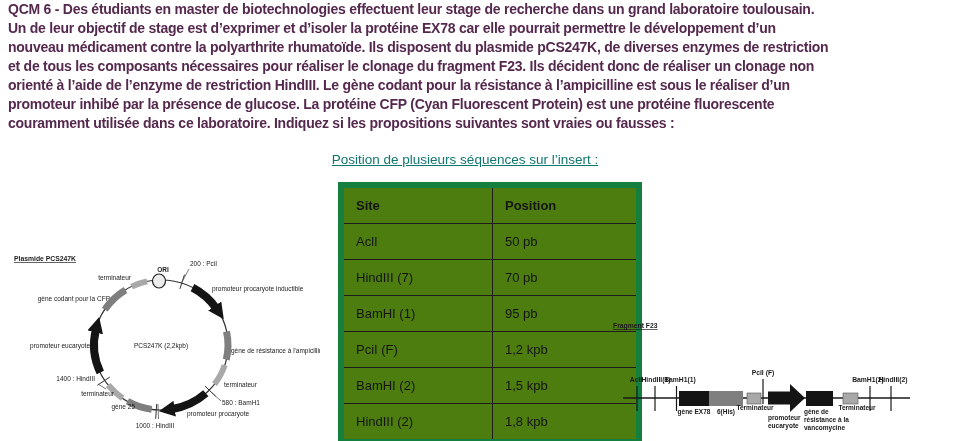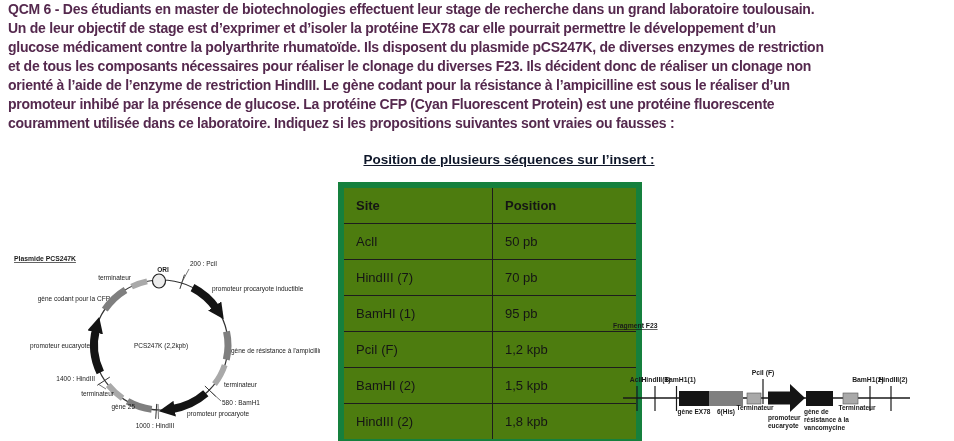--- a/index.html
+++ b/index.html
@@ -9,21 +9,21 @@
   }
   
   .intro{
     position:absolute;left:8px;top:0;width:944px;
     font-size:14px;font-weight:700;line-height:19px;letter-spacing:-0.25px;
     white-space:nowrap;
   }
   
   .tbl-title{
     position:absolute;left:318px;top:152px;width:294px;text-align:center;
-    font-size:13.5px;font-weight:700;color:#0f172a;text-decoration:underline;margin-left:44px;
+    font-size:13.5px;font-weight:400;color:#0f766e;text-decoration:underline;
   }
   
   table.insert{
     position:absolute;left:318px;top:182px;border-collapse:collapse;
     border:6px solid #15803d;background:#4d7c0f;table-layout:fixed;margin-left:20px;
   }
   table.insert th, table.insert td{
     border:1.5px solid #1d1d1d;height:35px;padding:0 0 0 12px;
     font-size:13px;color:#151515;text-align:left;vertical-align:middle;
   }
@@ -36,22 +36,22 @@
   .plbl{font-size:6.5px;}
   .flbl{font-size:6.8px;font-weight:700;}
   .flbl2{font-size:6.5px;font-weight:700;}
 </style>
 </head>
 <body>
 
 <div class="intro" style="color: rgb(85, 41, 78);">
   <div>QCM 6 - Des étudiants en master de biotechnologies effectuent leur stage de recherche dans un grand laboratoire toulousain.</div>
   <div>Un de leur objectif de stage est d’exprimer et d’isoler la protéine EX78 car elle pourrait permettre le développement d’un</div>
-  <div>glucose médicament contre la polyarthrite rhumatoïde. Ils disposent du plasmide pCS247K, de diverses enzymes de restriction</div>
-  <div>et de tous les composants nécessaires pour réaliser le clonage du diverses F23. Ils décident donc de réaliser un clonage non</div>
+  <div>nouveau médicament contre la polyarthrite rhumatoïde. Ils disposent du plasmide pCS247K, de diverses enzymes de restriction</div>
+  <div>et de tous les composants nécessaires pour réaliser le clonage du fragment F23. Ils décident donc de réaliser un clonage non</div>
   <div>orienté à l’aide de l’enzyme de restriction HindIII. Le gène codant pour la résistance à l’ampicilline est sous le réaliser d’un</div>
   <div>promoteur inhibé par la présence de glucose. La protéine CFP (Cyan Fluorescent Protein) est une protéine fluorescente</div>
   <div>couramment utilisée dans ce laboratoire. Indiquez si les propositions suivantes sont vraies ou fausses :</div>
 </div>
 
 <div class="tbl-title">Position de plusieurs séquences sur l’insert :</div>
 
 <table class="insert">
   <tbody>
       <tr>

